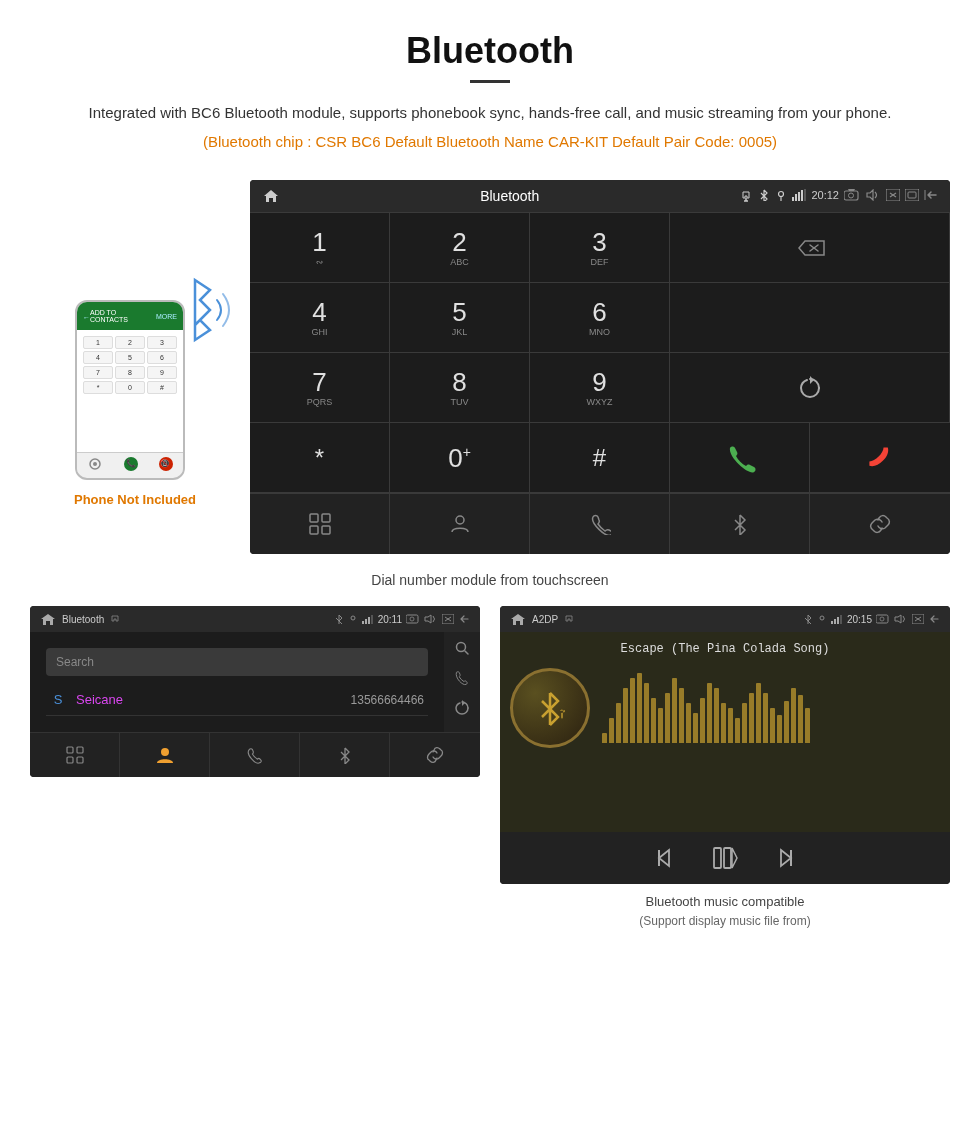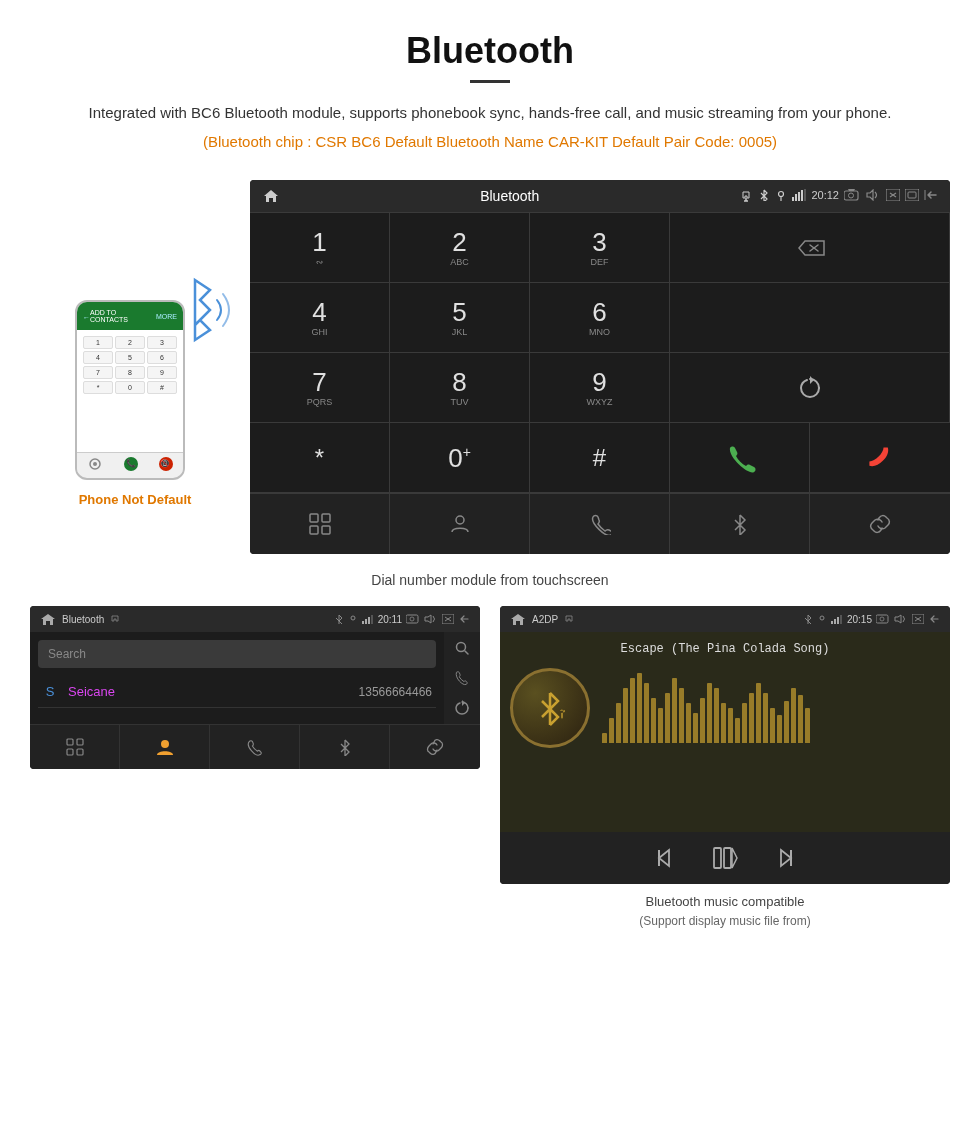--- a/index.html
+++ b/index.html
@@ -331,21 +331,21 @@
       color: #999;
       font-size: 12px;
     }
 
     .phonebook-content {
       display: flex;
     }
 
     .phonebook-main {
       flex: 1;
-      padding: 8px;
+      padding: 16px;
     }
 
     .phonebook-sidebar {
       width: 36px;
       background: #222;
       display: flex;
       flex-direction: column;
       align-items: center;
       padding: 8px 0;
       gap: 14px;
@@ -491,21 +491,21 @@
             </svg>
             <div class="phone-btn-circle" style="background:#1a7a2e; width:14px;height:14px;border-radius:50%;display:flex;align-items:center;justify-content:center;">
               <span style="color:#fff;font-size:8px">📞</span>
             </div>
             <div class="phone-btn-circle red" style="background:#cc2200; width:14px;height:14px;border-radius:50%;display:flex;align-items:center;justify-content:center;">
               <span style="color:#fff;font-size:8px">📵</span>
             </div>
           </div>
         </div>
       </div>
-      <div class="phone-not-included">Phone Not Default</div>
+      <div class="phone-not-included">Phone Not Included</div>
     </div>
 
     <div class="dialpad-screenshot">
 
       <div class="screen-statusbar">
         <div class="statusbar-left">
           <svg width="18" height="18" viewBox="0 0 18 18">
             <path d="M9 3 L2 9 L4 9 L4 15 L7 15 L7 11 L11 11 L11 15 L14 15 L14 9 L16 9 Z" fill="#ccc"></path>
           </svg>
         </div>

